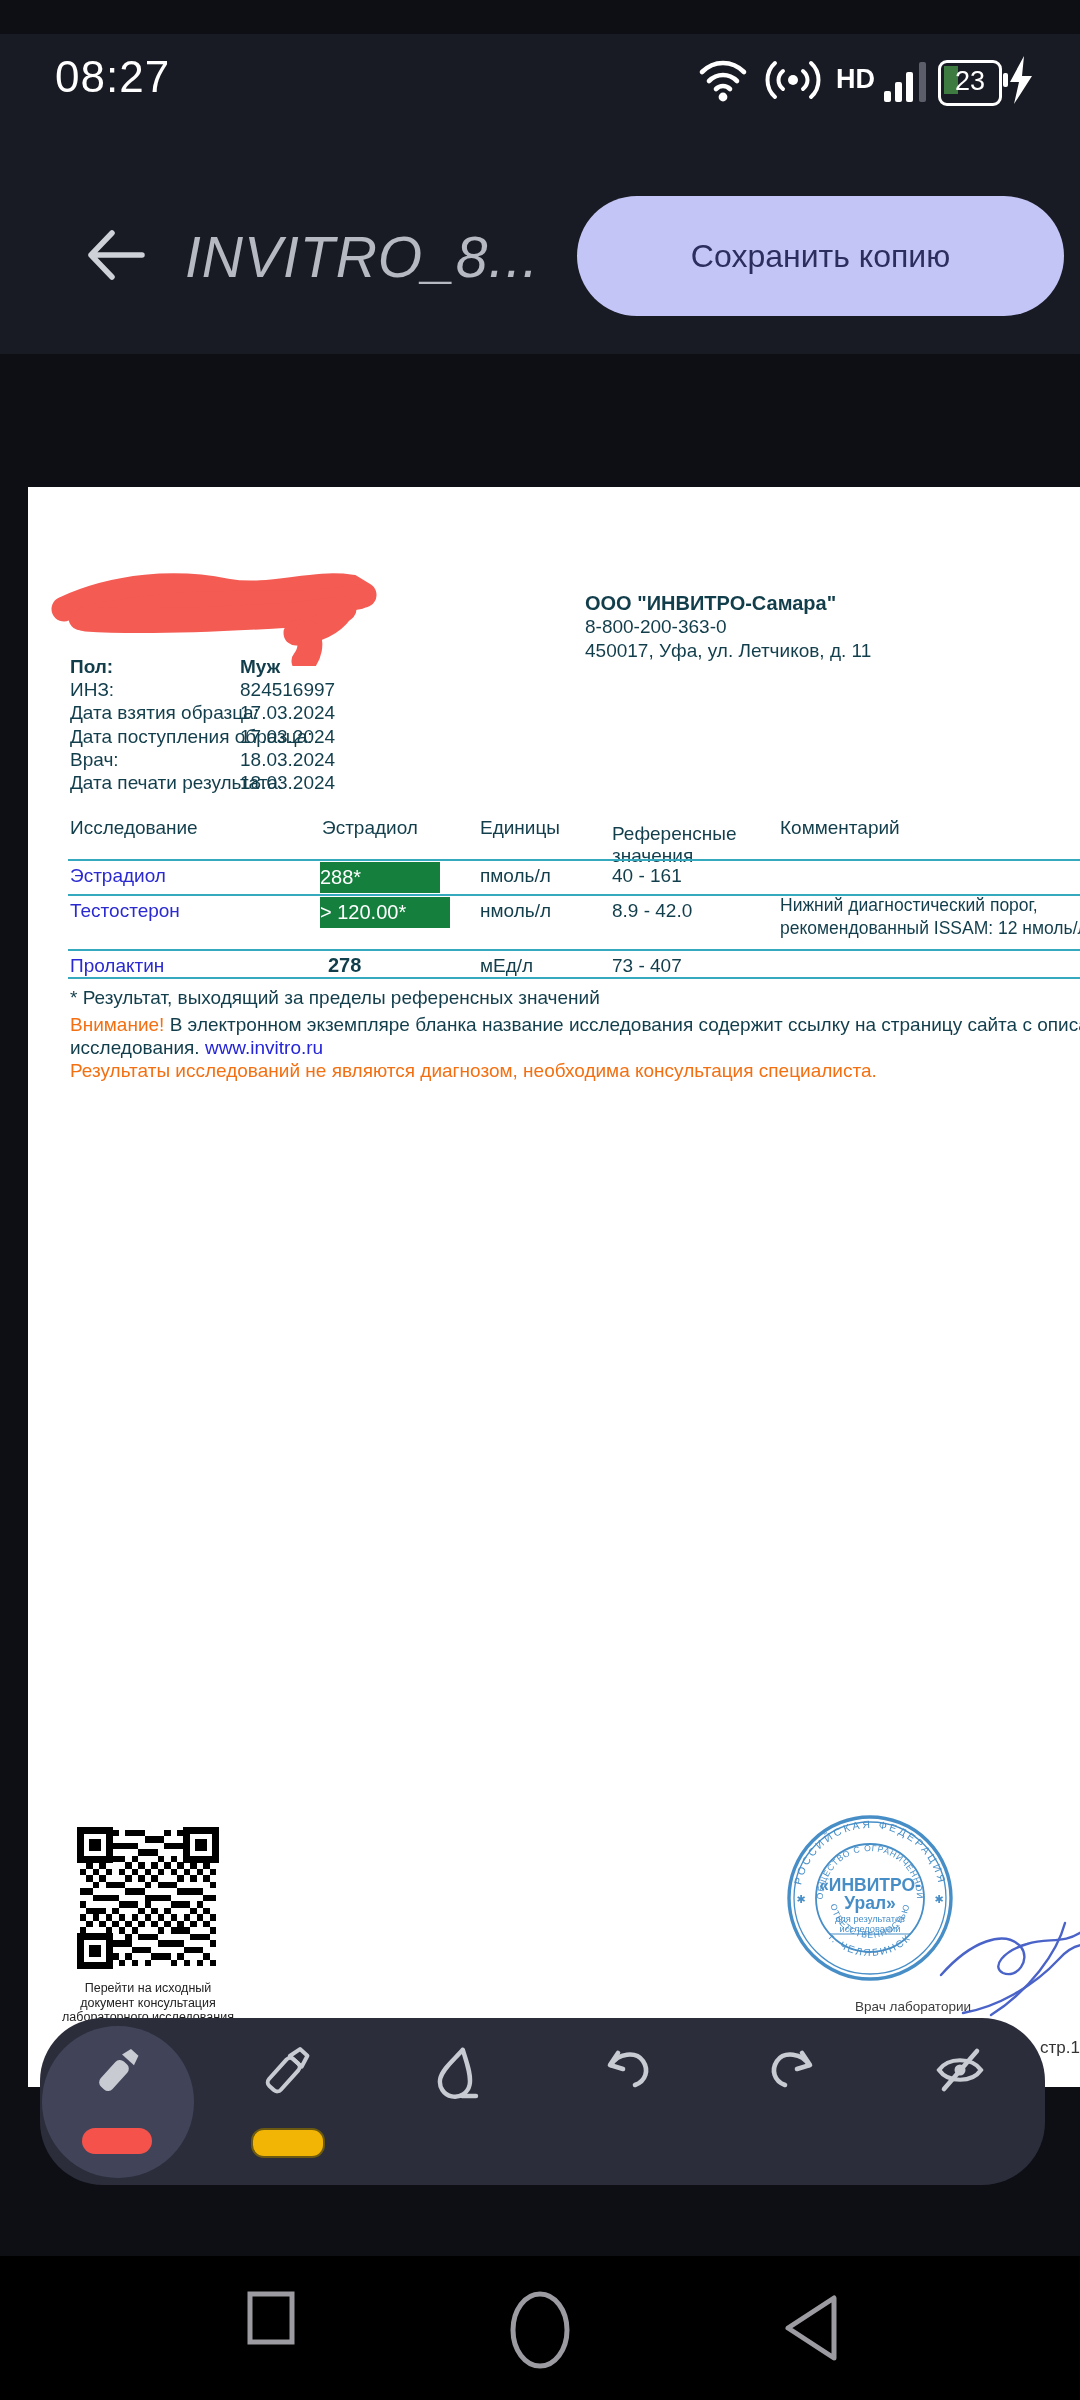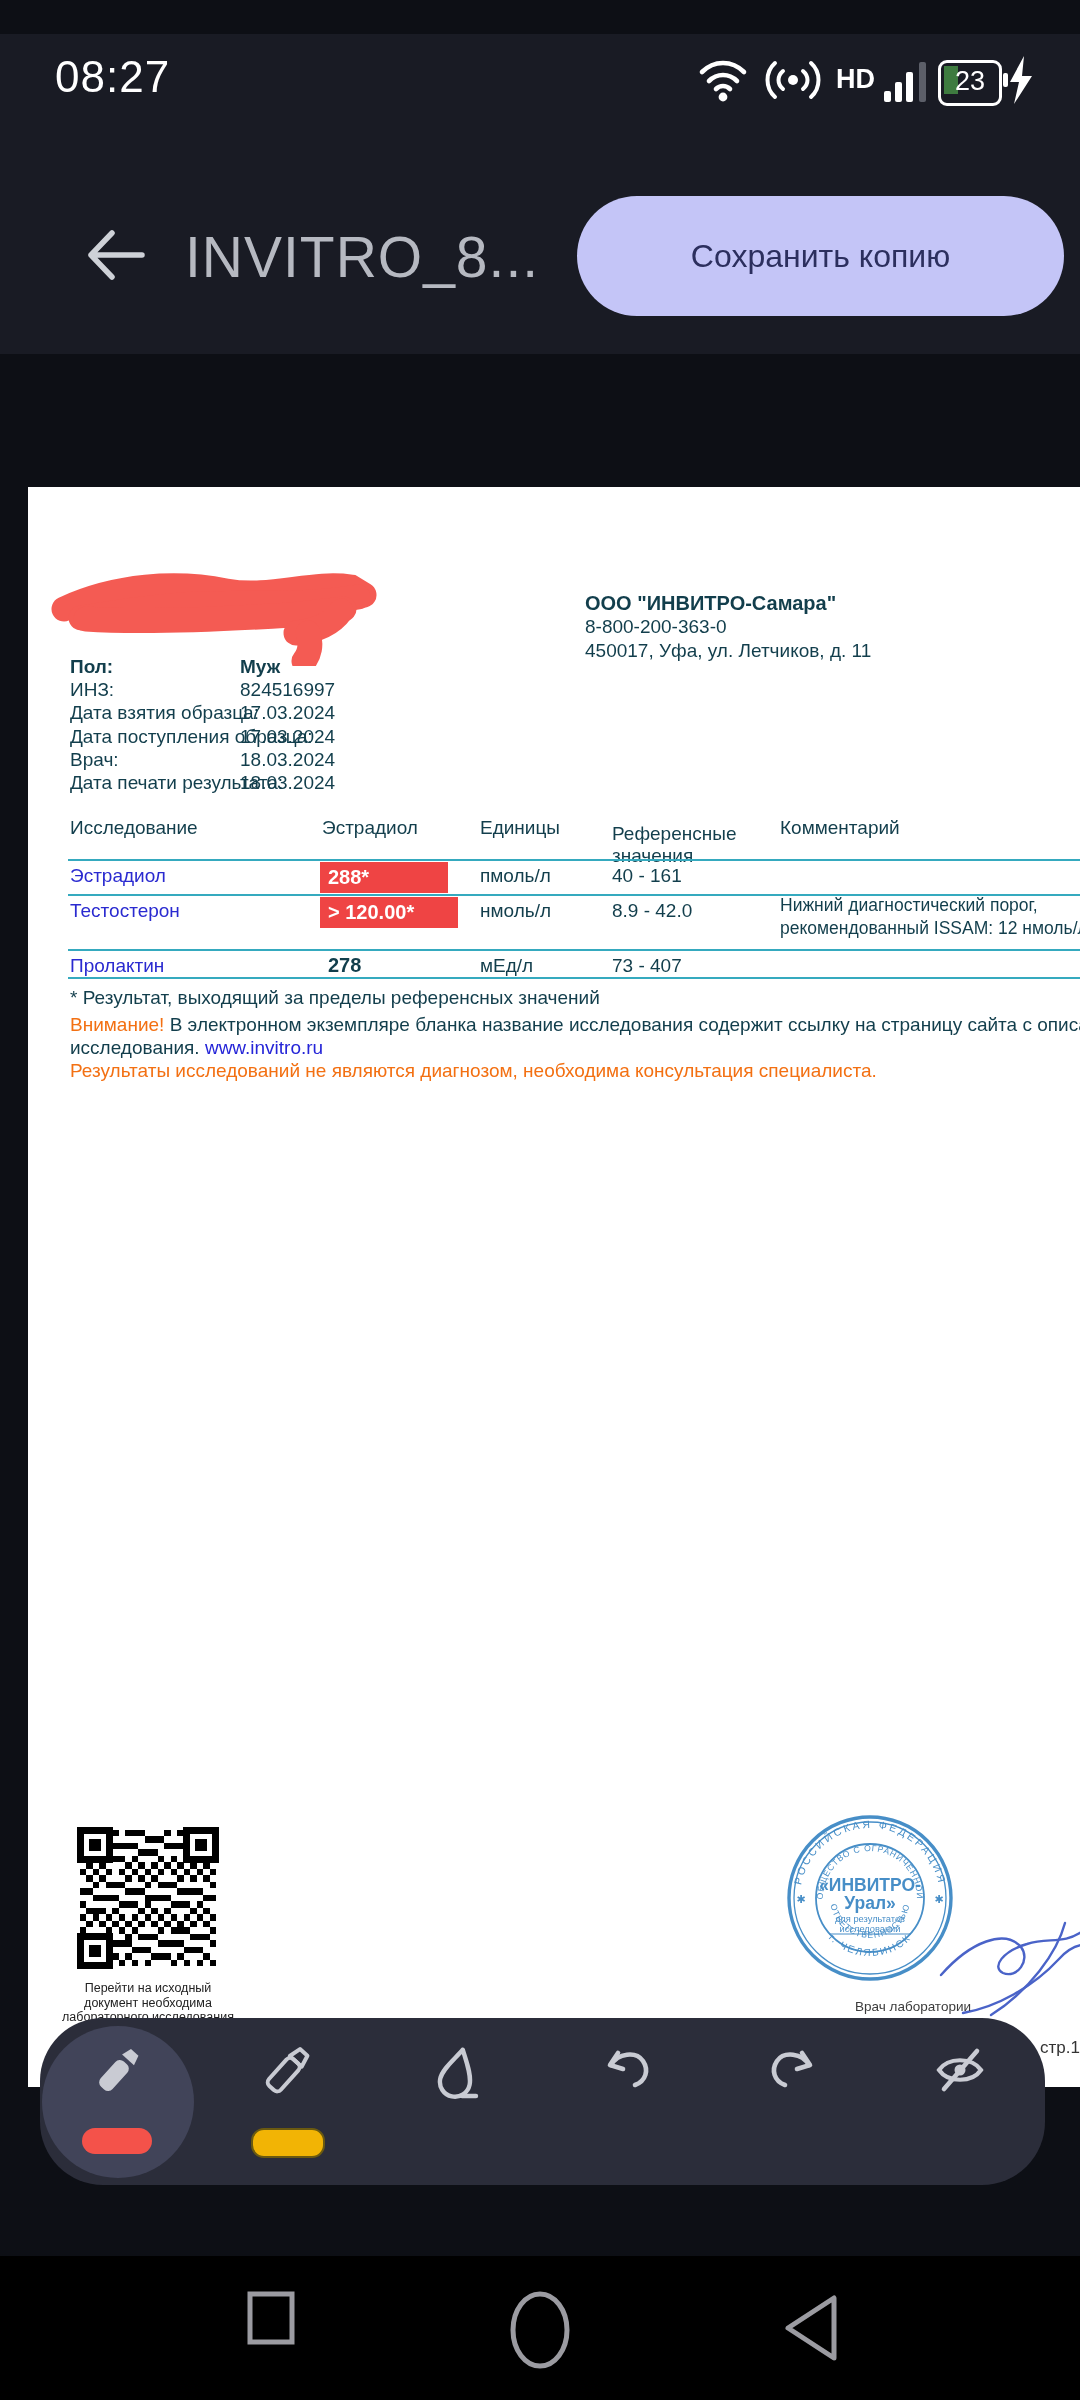--- a/index.html
+++ b/index.html
@@ -10,43 +10,43 @@
   
   .topbar{position:absolute;left:0;top:0;width:1080px;height:320px;background:#191b24;margin-top:34px;}
   .time{position:absolute;left:55px;top:18px;font-size:44px;color:#fff;letter-spacing:1px;}
   .hd-label{position:absolute;left:836px;top:30px;font-size:27px;font-weight:bold;color:#fff;}
   .battery{position:absolute;left:938px;top:26px;width:58px;height:40px;border:3px solid #fff;border-radius:9px;}
   .battery .fill{position:absolute;left:3px;top:3px;width:14px;height:28px;background:#3e7b40;}
   .battery .pct{position:absolute;left:0;top:3px;width:100%;text-align:center;font-size:27px;color:#fff;}
   .battery .cap{position:absolute;right:-9px;top:10px;width:5px;height:14px;background:#fff;border-radius:2px;}
 
   .back-btn{position:absolute;left:80px;top:188px;width:70px;height:66px;cursor:pointer;}
-  .doc-title{position:absolute;left:185px;top:190px;font-size:57px;color:#b6b9c1;letter-spacing:1px;}
+  .doc-title{position:absolute;left:185px;top:190px;font-size:57px;color:#b6b9c1;letter-spacing:1px;font-style:italic;}
   .save-btn{position:absolute;left:577px;top:162px;width:487px;height:120px;border-radius:60px;background:#c4c5f7;
             display:flex;align-items:center;justify-content:center;cursor:pointer;}
   .save-btn span{font-size:32px;color:#2c2f5e;}
 
   
   .page{position:absolute;left:28px;top:487px;width:1052px;height:1600px;background:#fff;color:#123e4c;overflow:hidden;}
   .logo{position:absolute;left:44px;top:26px;font-size:50px;font-style:italic;font-weight:800;color:#13a0b5;letter-spacing:0px;}
   .org{position:absolute;left:557px;top:104px;line-height:24px;font-size:19px;}
   .org .org-name{font-weight:bold;font-size:20px;}
   .patient{position:absolute;left:42px;top:146px;font-size:19px;margin-top:23px;}
   .patient .prow{height:23.2px;position:relative;width:480px;}
   .patient .plabel{position:absolute;left:0;}
   .patient .pvalue{position:absolute;left:170px;}
   .patient .prow.b{font-weight:bold;}
   .scribble{position:absolute;left:18px;top:84px;width:360px;height:95px;pointer-events:none;}
 
   .th{position:absolute;font-size:19px;}
   .tline{position:absolute;left:40px;width:1012px;height:2px;background:#35aabf;}
   .tname{position:absolute;left:42px;font-size:19px;color:#2a2ad0;}
   .tcell{position:absolute;font-size:19px;}
-  .rescell{position:absolute;left:292px;background:#ef4444;color:#fff;font-weight:bold;font-size:20px;
-           height:31px;line-height:31px;padding-left:8px;}
+  .rescell{position:absolute;left:292px;background:#15803d;color:#fff;font-weight:normal;font-size:20px;
+           height:31px;line-height:31px;}
   .resplain{position:absolute;left:300px;font-size:20px;font-weight:bold;}
   .comm{position:absolute;left:752px;font-size:17.5px;white-space:nowrap;width:310px;overflow:hidden;}
   .footnote{position:absolute;left:42px;top:500px;font-size:19px;}
   .notice{position:absolute;left:42px;top:526px;font-size:19px;line-height:23px;white-space:nowrap;}
   .orange{color:#f37012;}
   .link{color:#2525d8;}
 
   .qr{position:absolute;left:49px;top:1340px;width:142px;height:142px;background:#fff;}
   .qr-noise{position:absolute;inset:3px;display:grid;grid-template-columns:repeat(21,1fr);grid-auto-rows:1fr;}
   .qr-noise i{background:#000;}
@@ -653,21 +653,21 @@
           <i></i>
           <s></s>
           <i></i>
         </div>
       <div class="finder f-tl"></div>
       <div class="finder f-tr"></div>
       <div class="finder f-bl"></div>
     </div>
     <div class="qr-caption">
       <div>Перейти на исходный</div>
-      <div>документ необходима</div>
+      <div>документ консультация</div>
       <div>лабораторного исследования</div>
     </div>
 
     <svg class="stamp" viewBox="0 0 170 170">
       <defs>
         <path id="arc-outer-top" d="M 15,85 A 70,70 0 0 1 155,85"></path>
         <path id="arc-inner-top" d="M 38,85 A 47,47 0 0 1 132,85"></path>
         <path id="arc-inner-bot" d="M 45,85 A 40,40 0 0 0 125,85"></path>
         <path id="arc-outer-bot" d="M 27,85 A 58,58 0 0 0 143,85"></path>
       </defs>

